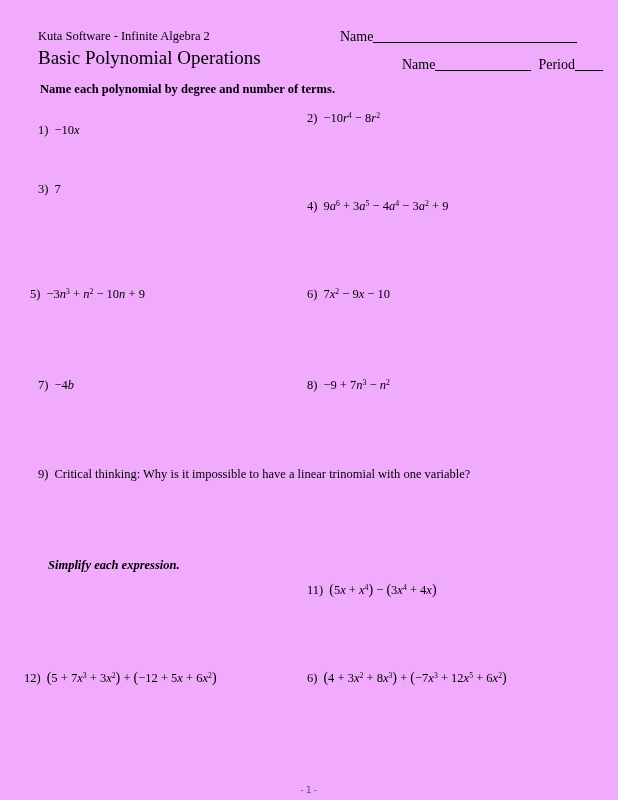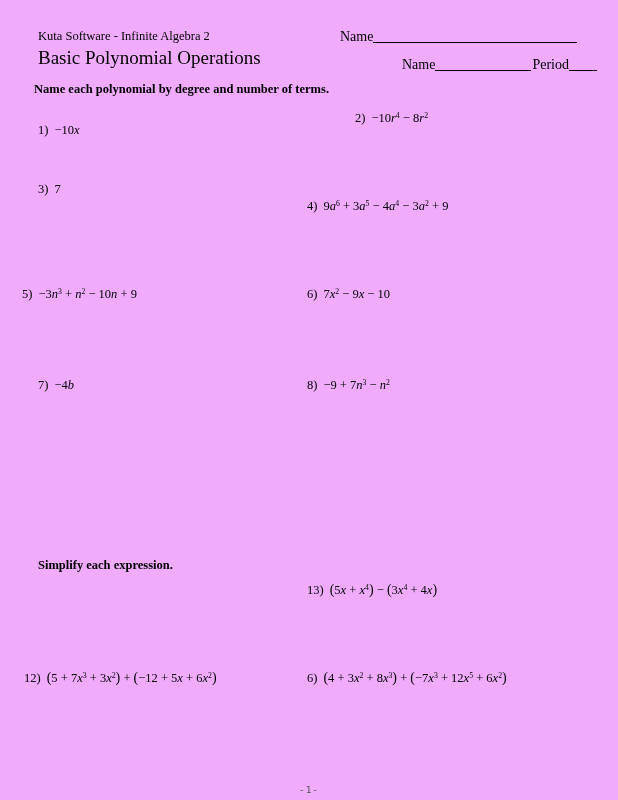--- a/index.html
+++ b/index.html
@@ -35,55 +35,58 @@
 
   <div class="abs course" style="left:38px;top:29px;">Kuta Software - Infinite Algebra 2</div>
 
   <div class="abs field-row" style="left:340px;top:29px;">
     <span>Name</span><span class="blank" style="width:204px;"></span>
   </div>
 
   <div class="abs title" style="left:38px;top:47px;">Basic Polynomial Operations</div>
 
   <div class="abs field-row" style="left:402px;top:57px;">
-    <span>Name</span><span class="blank" style="width:96px;"></span><span style="margin-left:1px;">Period</span><span class="blank" style="width:28px;"></span>
+    <span>Name</span><span class="blank" style="width:96px;"></span><span style="margin-left:7px;">Period</span><span class="blank" style="width:28px;"></span>
   </div>
 
-  <div class="abs instr" style="left:34px;top:82px;">Name each polynomial by degree and number of terms.</div>
+  <div class="abs instr" style="left:40px;top:82px;">Name each polynomial by degree and number of terms.</div>
 
   <div class="problem" style="left:38px;top:123px;">
     <span class="pnum">1)</span><span class="pexpr">−10<i>x</i></span>
   </div>
-  <div class="problem" style="left:307px;top:111px;margin-left:48px;">
+  <div class="problem" style="left:307px;top:111px;">
     <span class="pnum">2)</span><span class="pexpr">−10<i>r</i><sup>4</sup> − 8<i>r</i><sup>2</sup></span>
   </div>
   <div class="problem" style="left:38px;top:182px;">
     <span class="pnum">3)</span><span class="pexpr">7</span>
   </div>
   <div class="problem" style="left:307px;top:199px;">
     <span class="pnum">4)</span><span class="pexpr">9<i>a</i><sup>6</sup> + 3<i>a</i><sup>5</sup> − 4<i>a</i><sup>4</sup> − 3<i>a</i><sup>2</sup> + 9</span>
   </div>
-  <div class="problem" style="left:22px;top:287px;">
+  <div class="problem" style="left:30px;top:287px;">
     <span class="pnum">5)</span><span class="pexpr">−3<i>n</i><sup>3</sup> + <i>n</i><sup>2</sup> − 10<i>n</i> + 9</span>
   </div>
   <div class="problem" style="left:307px;top:287px;">
     <span class="pnum">6)</span><span class="pexpr">7<i>x</i><sup>2</sup> − 9<i>x</i> − 10</span>
   </div>
   <div class="problem" style="left:38px;top:378px;">
     <span class="pnum">7)</span><span class="pexpr">−4<i>b</i></span>
   </div>
   <div class="problem" style="left:307px;top:378px;">
     <span class="pnum">8)</span><span class="pexpr">−9 + 7<i>n</i><sup>3</sup> − <i>n</i><sup>2</sup></span>
   </div>
 
+  <div class="problem" style="left:38px;top:467px;">
+    <span class="pnum">9)</span><span class="pexpr">Critical thinking: Why is it impossible to have a linear trinomial with one variable?</span>
+  </div>
 
-  <div class="abs instr" style="left:38px;top:558px;">Simplify each expression.</div>
+  <div class="abs instr" style="left:48px;top:558px;font-style:italic;">Simplify each expression.</div>
 
   <div class="problem" style="left:307px;top:583px;">
-    <span class="pnum">13)</span><span class="pexpr"><span class="paren">(</span>5<i>x</i> + <i>x</i><sup>4</sup><span class="paren">)</span> − <span class="paren">(</span>3<i>x</i><sup>4</sup> + 4<i>x</i><span class="paren">)</span></span>
+    <span class="pnum">11)</span><span class="pexpr"><span class="paren">(</span>5<i>x</i> + <i>x</i><sup>4</sup><span class="paren">)</span> − <span class="paren">(</span>3<i>x</i><sup>4</sup> + 4<i>x</i><span class="paren">)</span></span>
   </div>
   <div class="problem" style="left:24px;top:671px;">
     <span class="pnum">12)</span><span class="pexpr"><span class="paren">(</span>5 + 7<i>x</i><sup>3</sup> + 3<i>x</i><sup>2</sup><span class="paren">)</span> + <span class="paren">(</span>−12 + 5<i>x</i> + 6<i>x</i><sup>2</sup><span class="paren">)</span></span>
   </div>
   <div class="problem" style="left:307px;top:671px;">
     <span class="pnum">6)</span><span class="pexpr"><span class="paren">(</span>4 + 3<i>x</i><sup>2</sup> + 8<i>x</i><sup>3</sup><span class="paren">)</span> + <span class="paren">(</span>−7<i>x</i><sup>3</sup> + 12<i>x</i><sup>5</sup> + 6<i>x</i><sup>2</sup><span class="paren">)</span></span>
   </div>
 
   <div class="abs footer">-1-</div>
 

